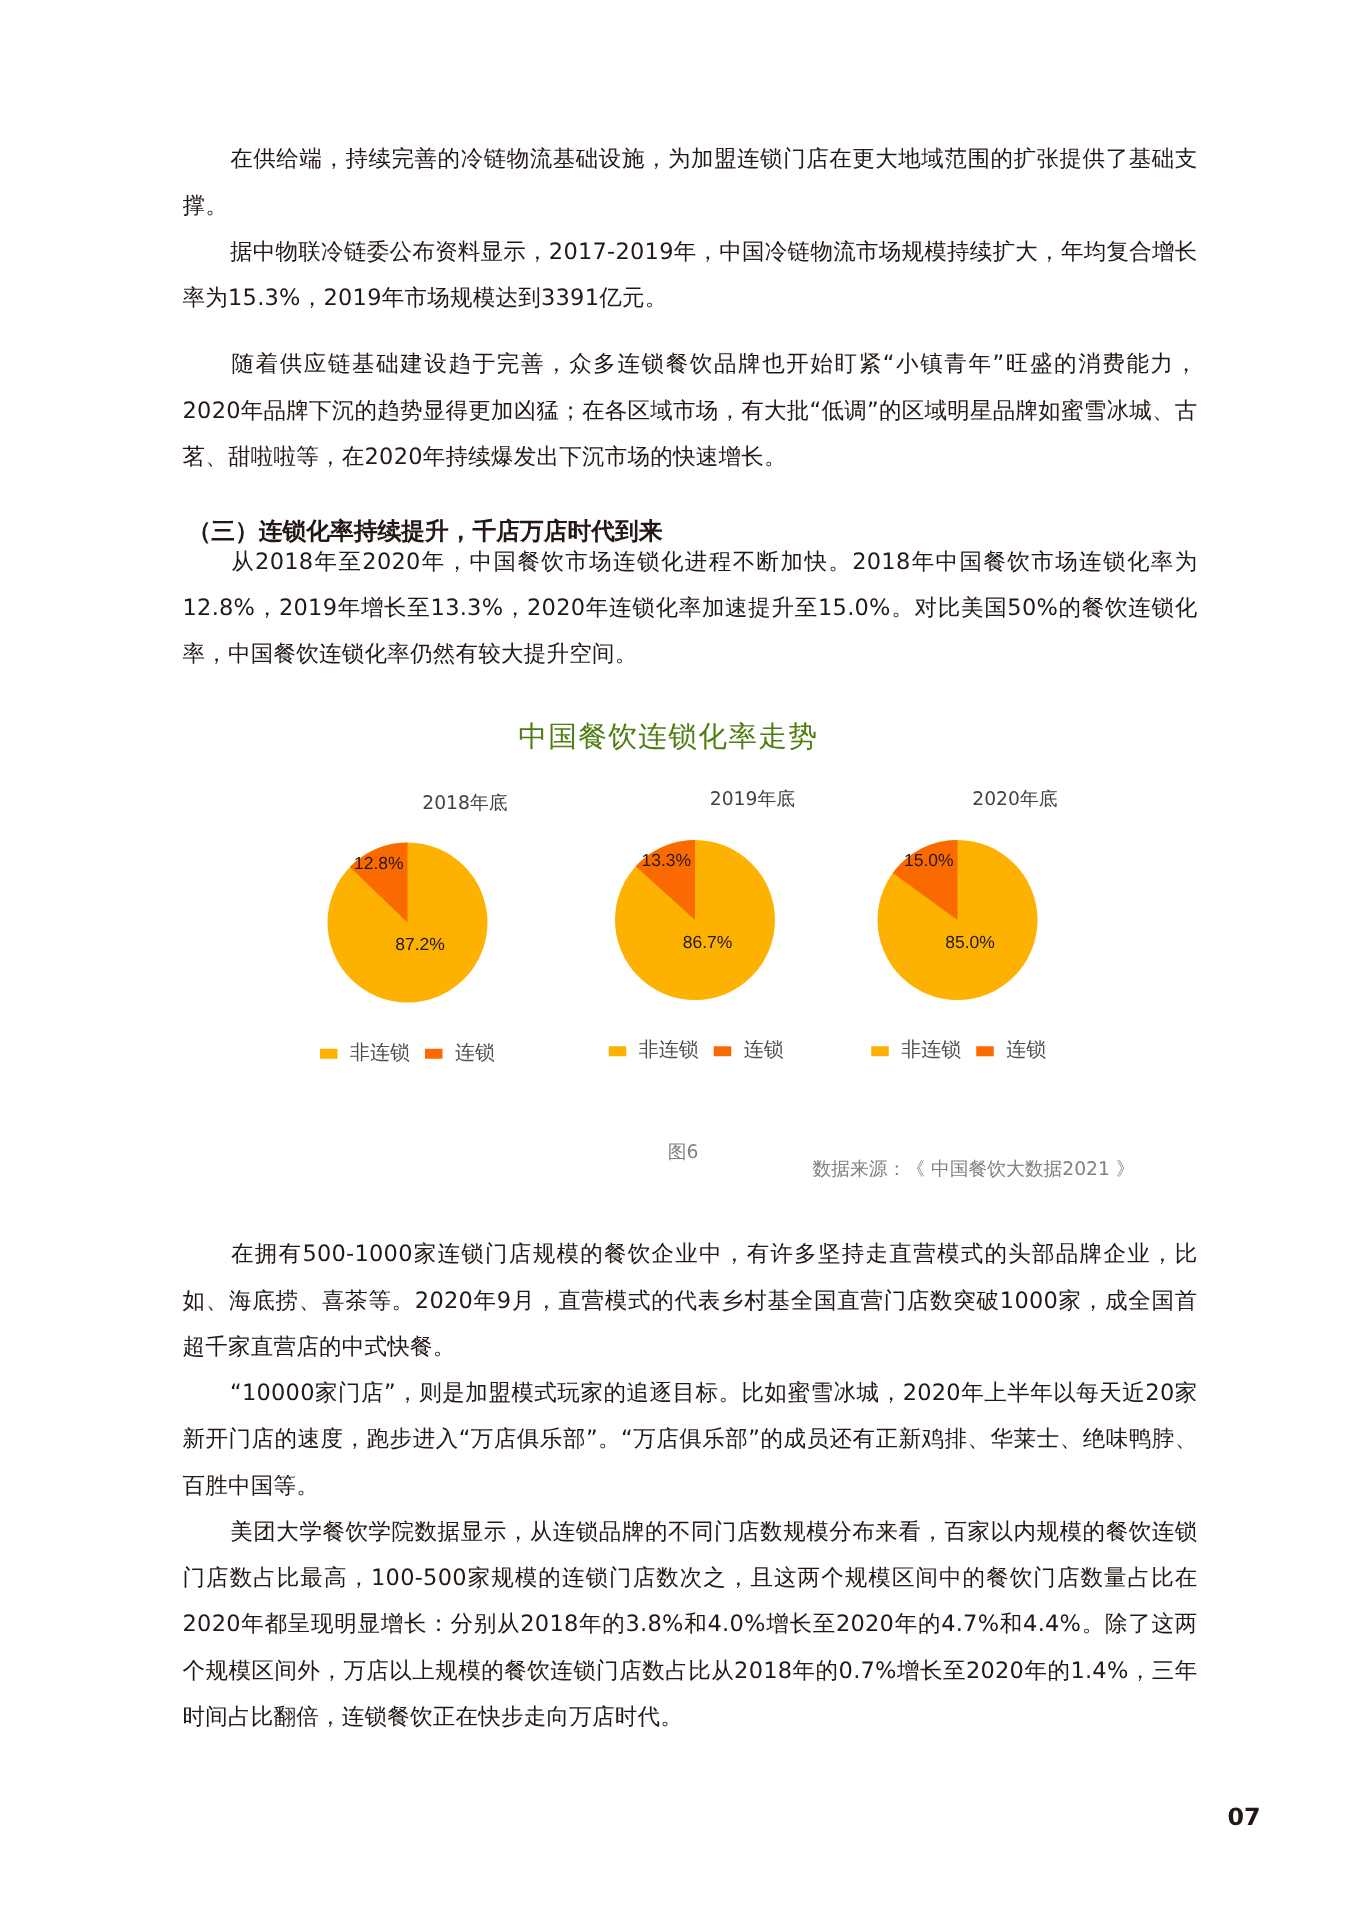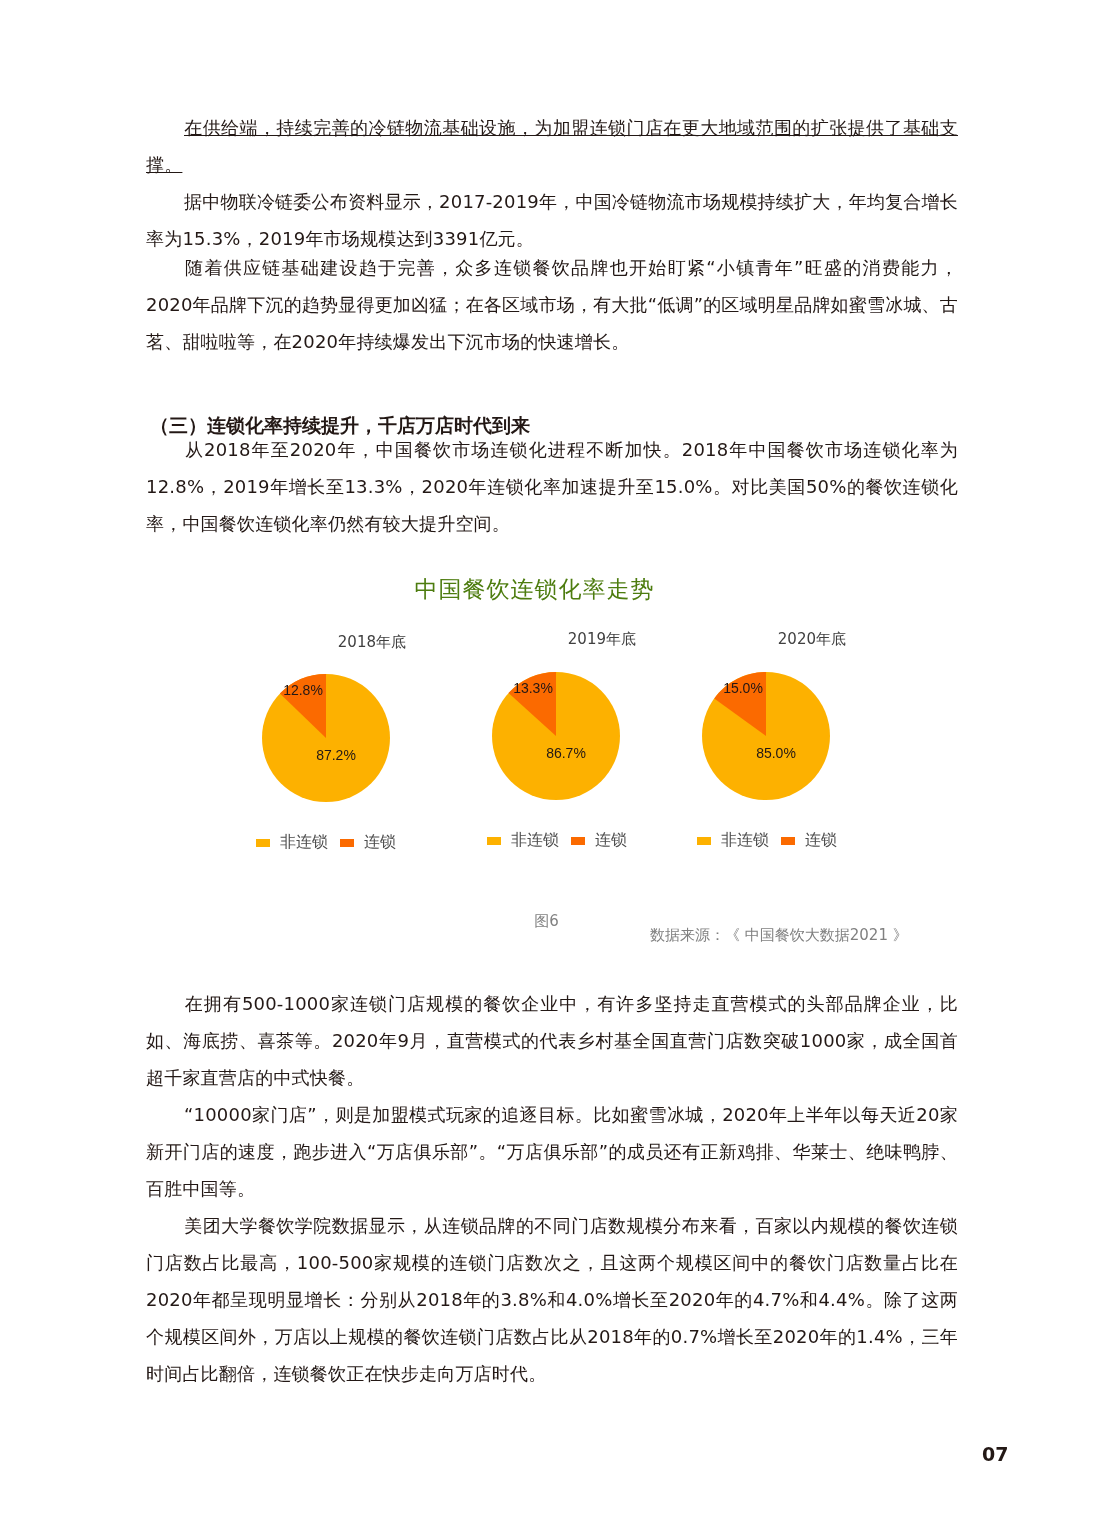--- a/index.html
+++ b/index.html
@@ -17,23 +17,23 @@
   .legend { position: absolute; font-size: 16px; color: #4d4d4d; display: flex; align-items: flex-start; }
   .legend .sw { display: inline-block; width: 14px; height: 8px; margin-right: 10px; }
   .legend .item { display: flex; align-items: center; margin-right: 12px; }
   .source { position: absolute; left: 622px; top: 926px; font-size: 15px; color: #808080; margin-left: 28px; }
   .fig { position: absolute; left: 0; width: 1093px; text-align: center; top: 912px; font-size: 15px; color: #808080; }
   .pageno { position: absolute; left: 982px; top: 1443px; font-size: 19px; font-weight: bold; color: #231815; }
 </style>
 </head>
 <body>
 
-<p class="para" style="top:109px;text-decoration:underline;"><span class="indent"></span><span>在供给端，持续完善的冷链物流基础设施，为加盟连锁门店在更大地域范围的扩张提供了基础支撑。</span></p>
+<p class="para" style="top:109px;"><span class="indent"></span><span>在供给端，持续完善的冷链物流基础设施，为加盟连锁门店在更大地域范围的扩张提供了基础支撑。</span></p>
 <p class="para" style="top:183px;"><span class="indent"></span><span>据中物联冷链委公布资料显示，2017-2019年，中国冷链物流市场规模持续扩大，年均复合增长率为15.3%，2019年市场规模达到3391亿元。</span></p>
-<p class="para" style="top:249px;"><span class="indent"></span><span>随着供应链基础建设趋于完善，众多连锁餐饮品牌也开始盯紧“小镇青年”旺盛的消费能力，2020年品牌下沉的趋势显得更加凶猛；在各区域市场，有大批“低调”的区域明星品牌如蜜雪冰城、古茗、甜啦啦等，在2020年持续爆发出下沉市场的快速增长。</span></p>
+<p class="para" style="top:273px;"><span class="indent"></span><span>随着供应链基础建设趋于完善，众多连锁餐饮品牌也开始盯紧“小镇青年”旺盛的消费能力，2020年品牌下沉的趋势显得更加凶猛；在各区域市场，有大批“低调”的区域明星品牌如蜜雪冰城、古茗、甜啦啦等，在2020年持续爆发出下沉市场的快速增长。</span></p>
 
 <h2 class="heading">（三）连锁化率持续提升，千店万店时代到来</h2>
 <p class="para" style="top:431px;"><span class="indent"></span><span>从2018年至2020年，中国餐饮市场连锁化进程不断加快。2018年中国餐饮市场连锁化率为12.8%，2019年增长至13.3%，2020年连锁化率加速提升至15.0%。对比美国50%的餐饮连锁化率，中国餐饮连锁化率仍然有较大提升空间。</span></p>
 
 <div>
   <div class="chart-title">中国餐饮连锁化率走势</div>
 
   <div class="pie-label" style="left:246px; top:633px;">2018年底</div>
   <div class="pie-label" style="left:476px; top:630px;">2019年底</div>
   <div class="pie-label" style="left:686px; top:630px;">2020年底</div>

